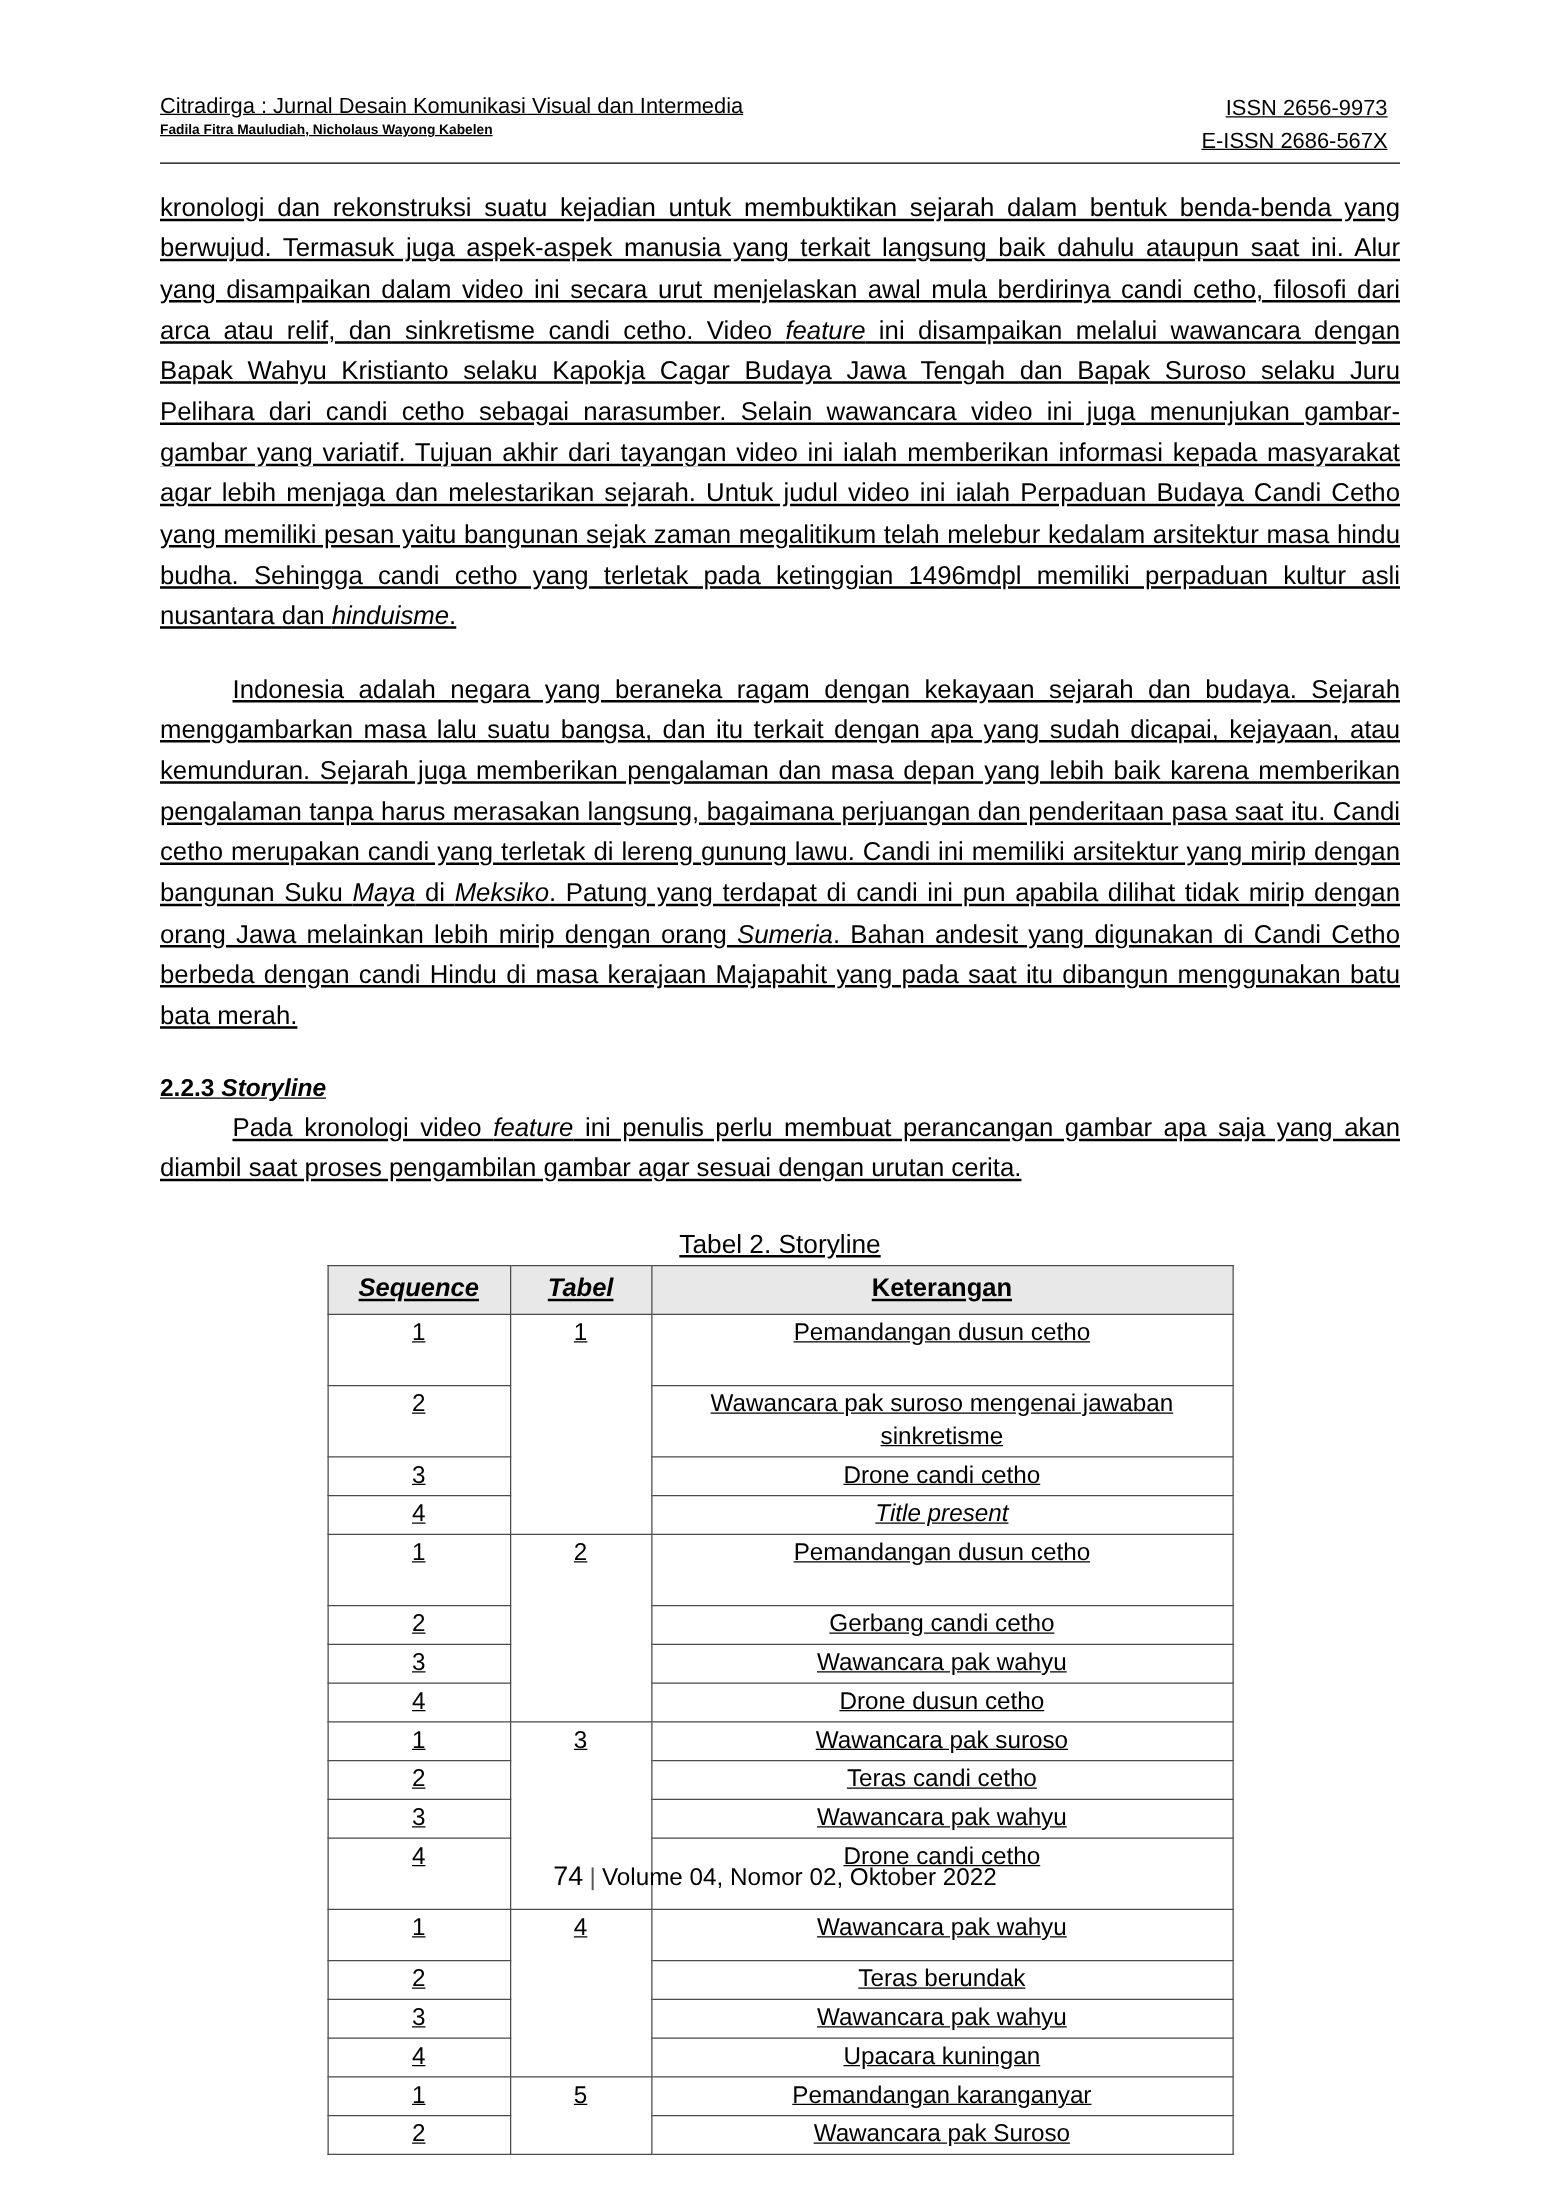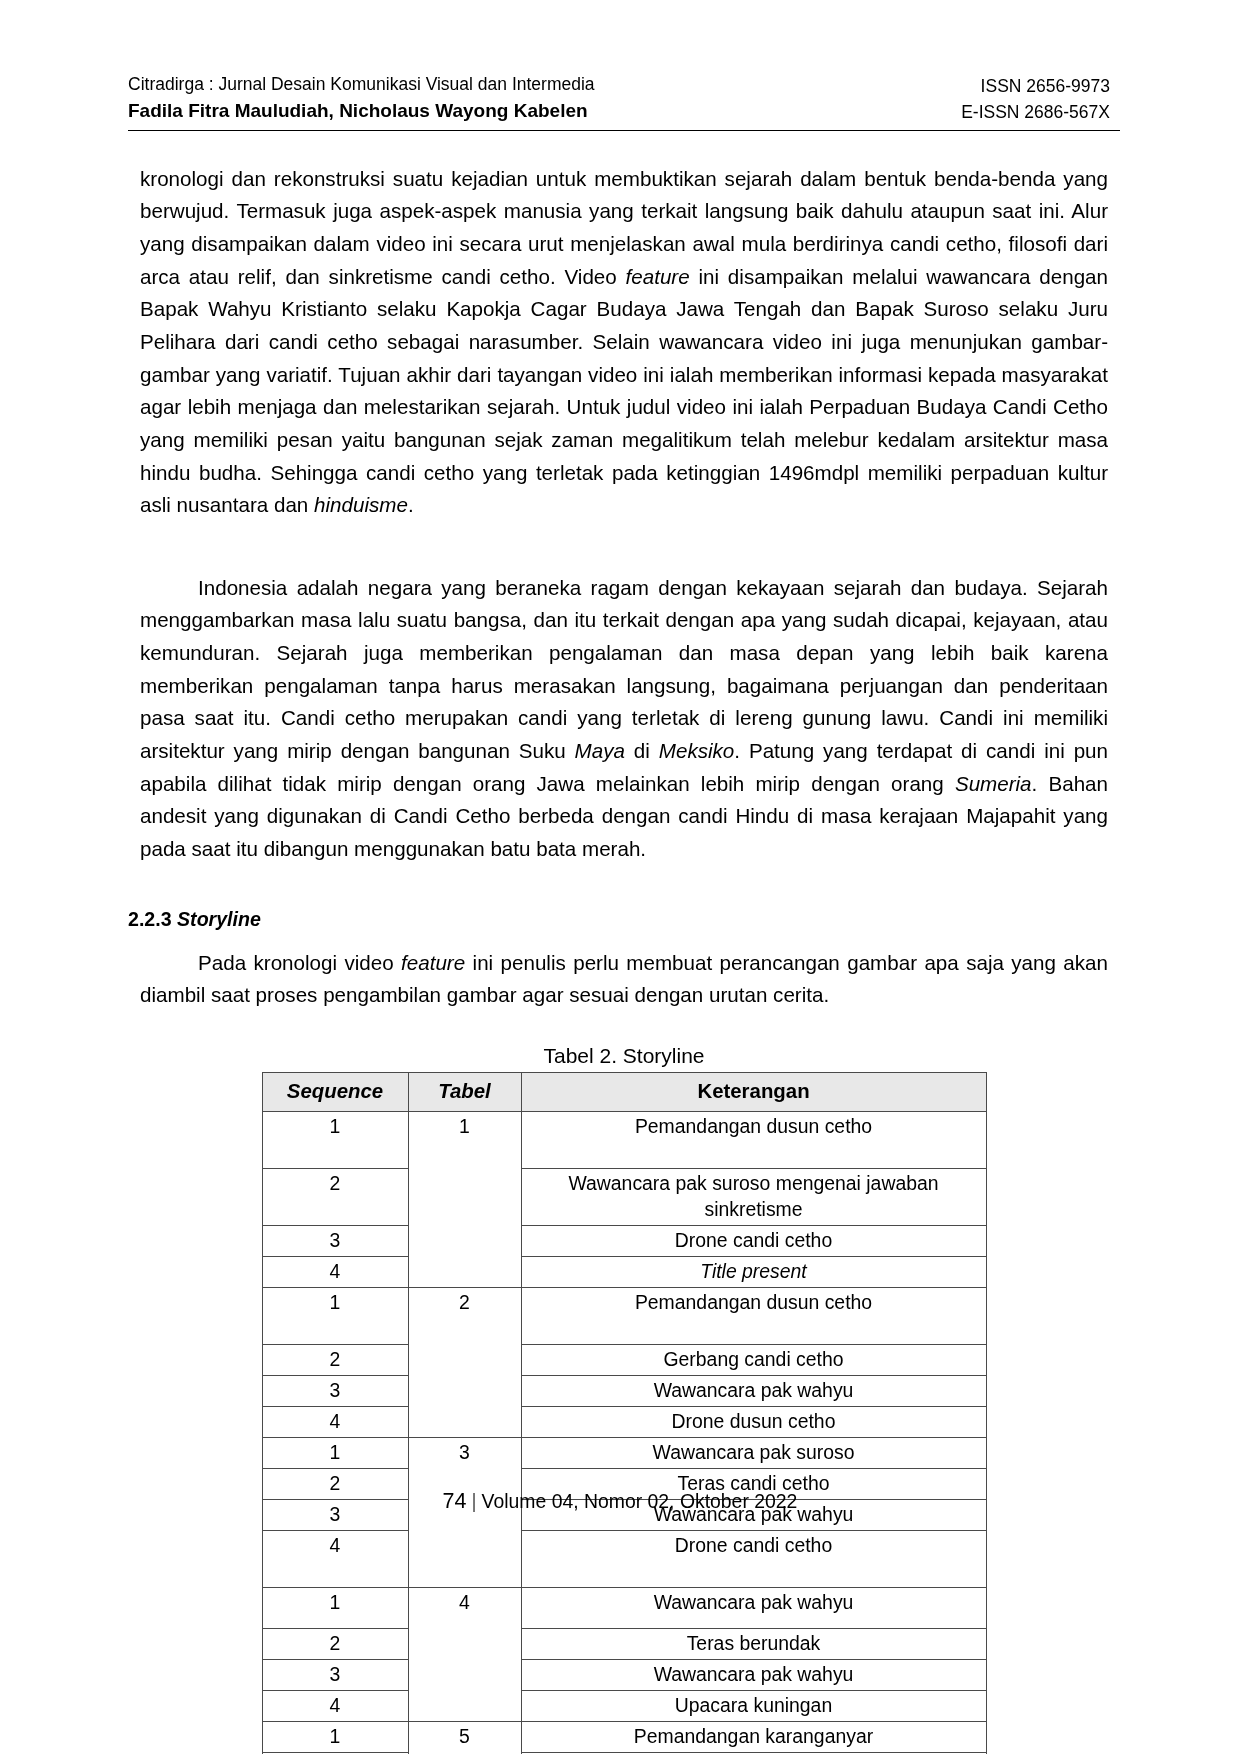--- a/index.html
+++ b/index.html
@@ -15,20 +15,21 @@
     position: relative;
     overflow: hidden;
   }
   .page {
     position: absolute;
     left: 0; top: 0;
     width: 1240px;
     height: 1754px;
     box-sizing: border-box;
     padding: 72px 120px 0 128px;
+    text-decoration: underline;
   }
 
   
   .runhead {
     display: flex;
     justify-content: space-between;
     align-items: flex-start;
     border-bottom: 1.6px solid #000;
     padding-bottom: 4px;
   }
@@ -38,21 +39,21 @@
     text-align: right;
     padding-top: 2px;
     padding-right: 10px;
   }
   .rh-journal {
     font-size: 17.5px;
     line-height: 1.42;
     white-space: nowrap;
   }
   .rh-authors {
-    font-size: 19px;
+    font-size: 11px;
     font-weight: bold;
     line-height: 1.45;
     white-space: nowrap;
   }
   .rh-title {
     font-size: 17px;
     font-style: italic;
     line-height: 1.45;
     white-space: nowrap;
   }
@@ -61,21 +62,21 @@
     line-height: 1.48;
     white-space: nowrap;
     margin-left: 15px;
   }
 
   
   .body-area {
     padding-top: 20px;
   }
   p.para {
-    margin: 12px;
+    margin: 0;
     font-size: 20.6px;
     line-height: 1.585;
     text-align: justify;
     text-justify: inter-word;
     hyphens: none;
   }
   p.para.indent { text-indent: 58px; }
   p.para em { font-style: italic; }
 
   h3.heading {

